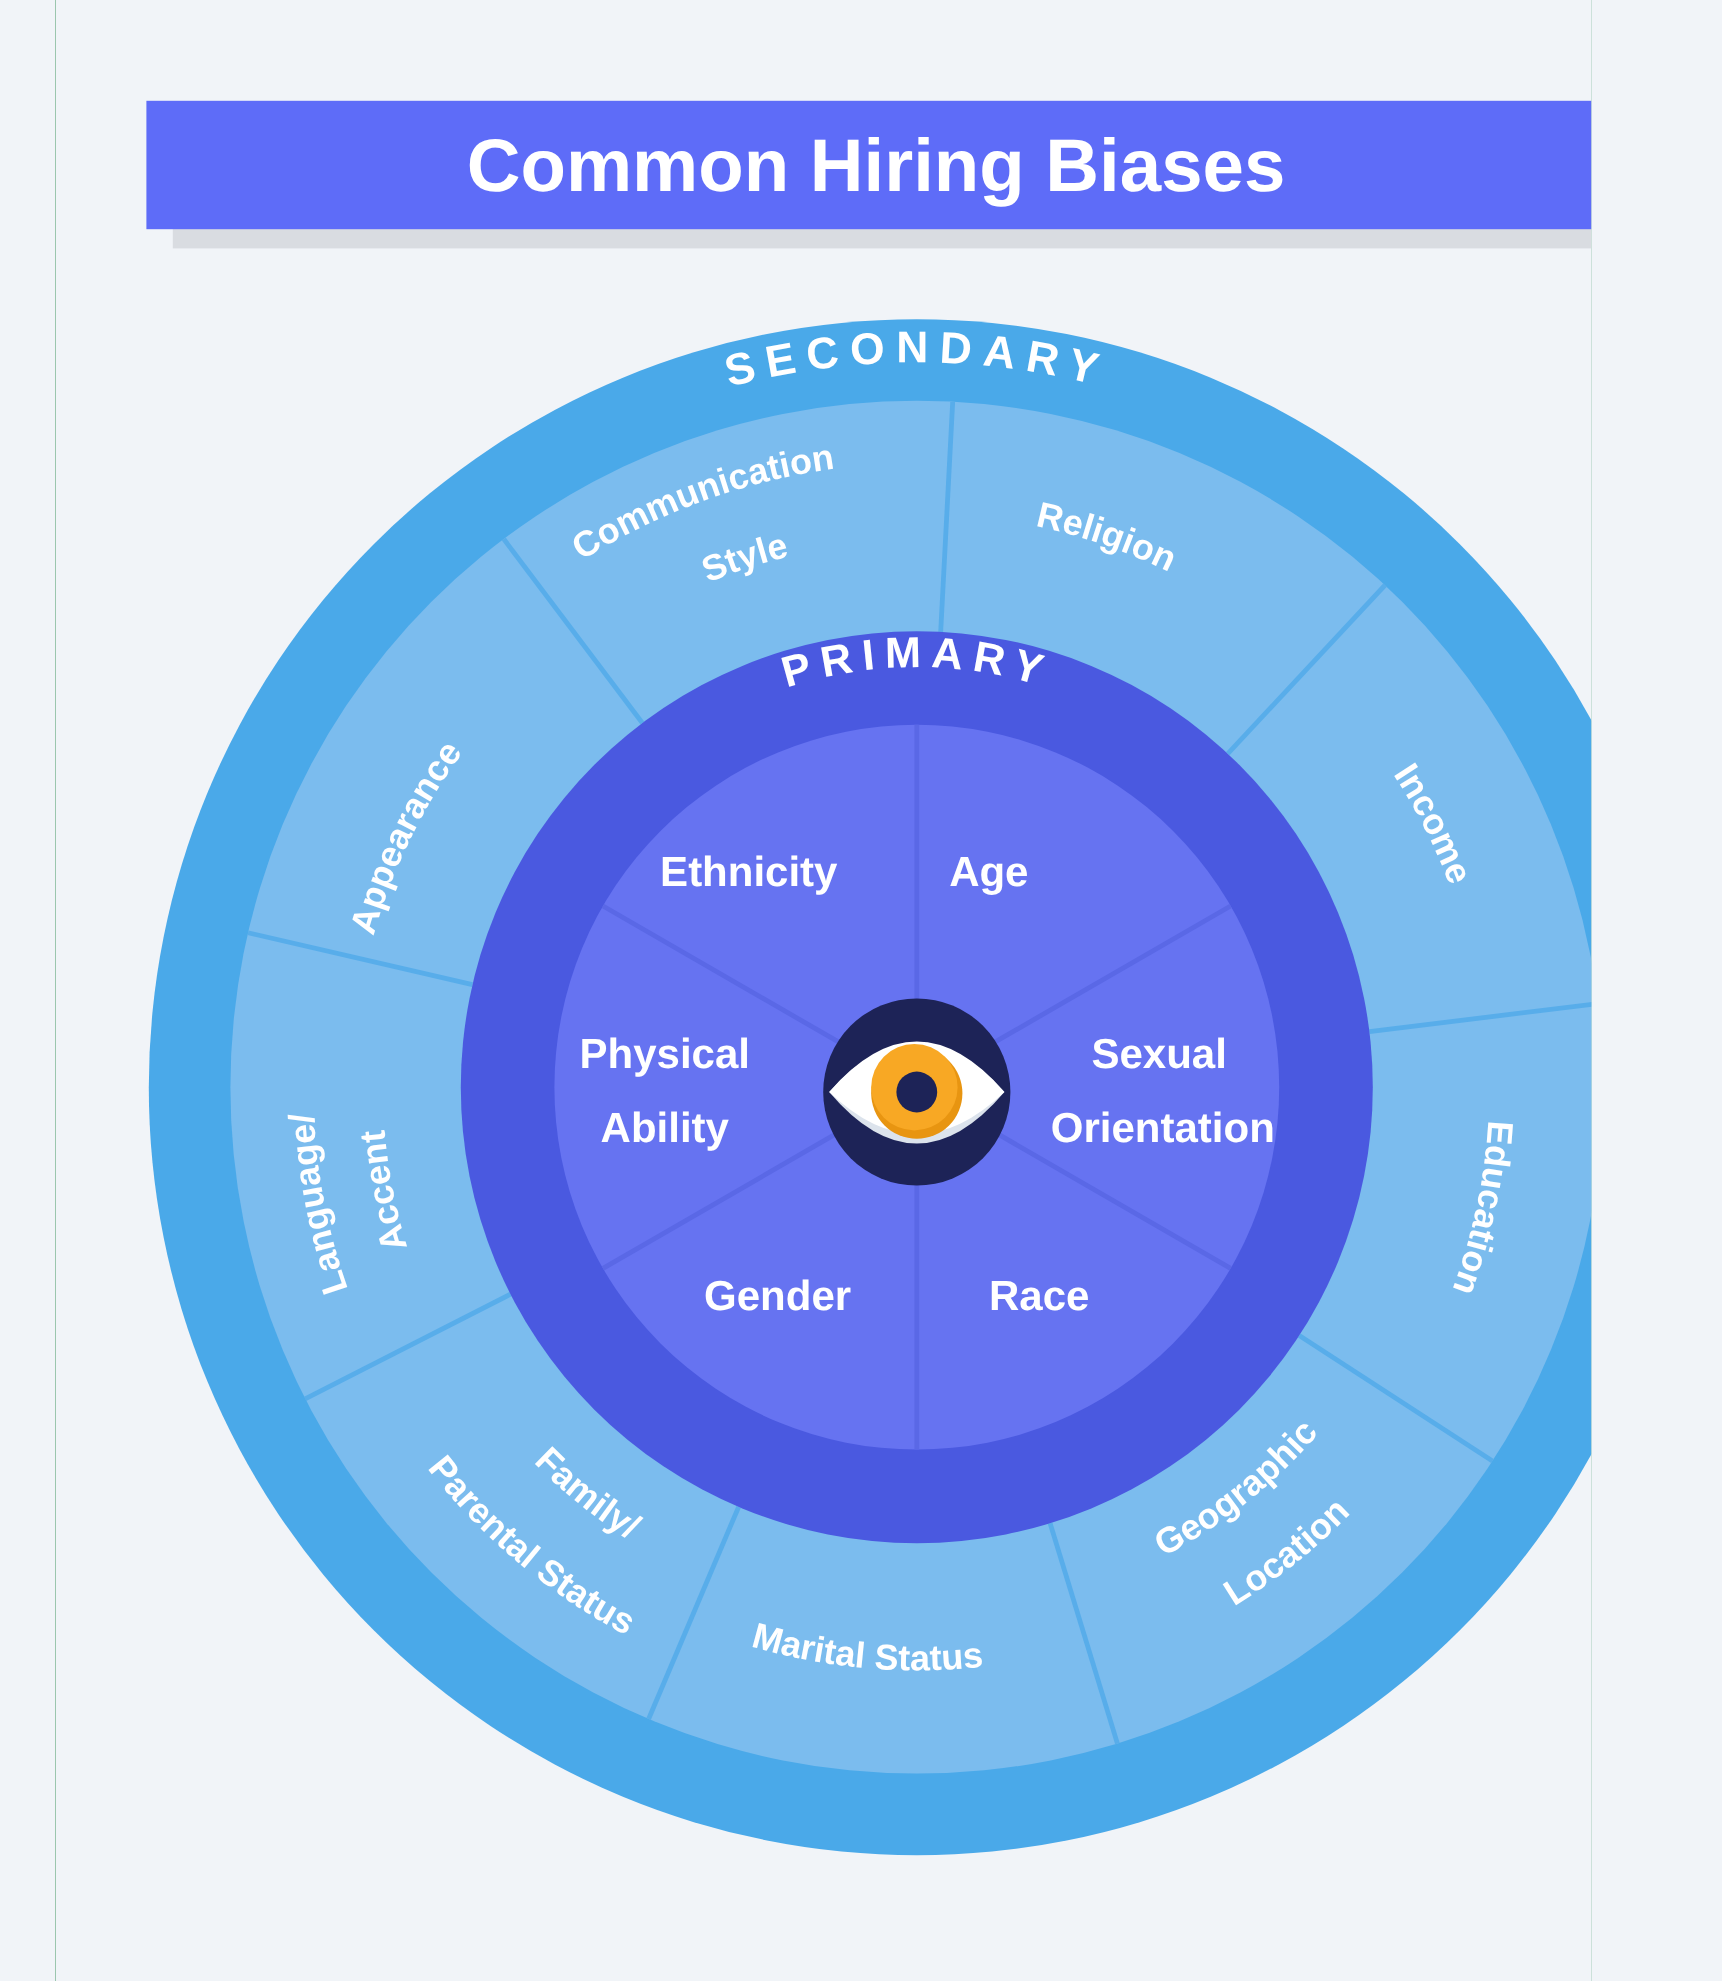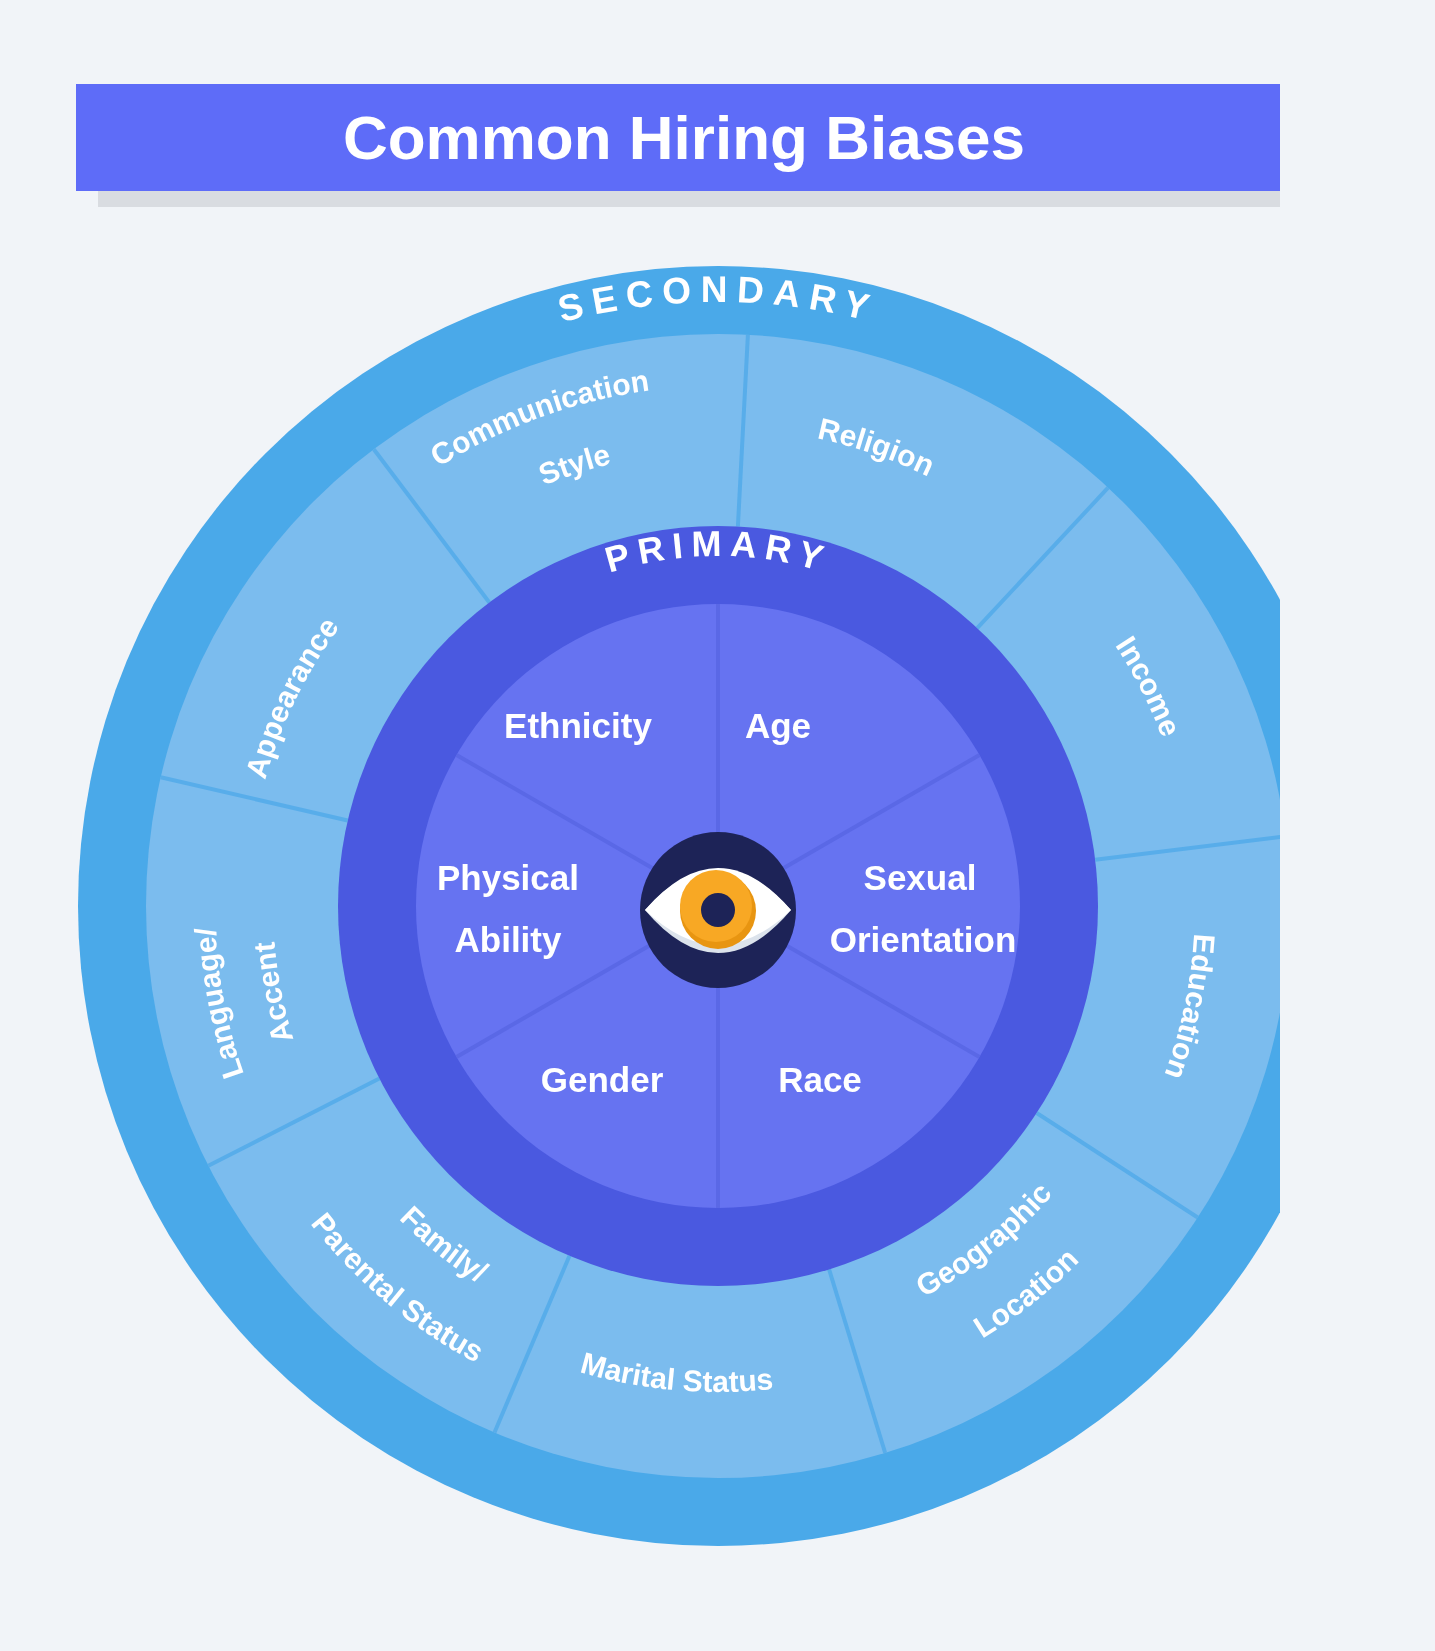--- a/index.html
+++ b/index.html
@@ -1,17 +1,17 @@
 <!DOCTYPE html>
 <html><head>
 <meta charset="utf-8">
 <style>
   html,body{margin:0;padding:0;background:#F1F4F8;}
   .stage{position:relative;width:1280px;height:1651px;background:#15803d;overflow:hidden;
-         font-family:"Liberation Sans", sans-serif;}
+         font-family:"Liberation Sans", sans-serif;margin-left:46px;}
   svg{display:block;}
   .t-title{font-family:"Liberation Sans",sans-serif;font-weight:700;font-size:62px;fill:#FFFFFF;}
   .t-ring{font-family:"Liberation Sans",sans-serif;font-weight:700;font-size:37px;fill:#FFFFFF;letter-spacing:9px;}
   .t-ring2{font-family:"Liberation Sans",sans-serif;font-weight:700;font-size:36px;fill:#FFFFFF;letter-spacing:8px;}
   .t-outer{font-family:"Liberation Sans",sans-serif;font-weight:700;font-size:30px;fill:#FFFFFF;}
   .t-inner{font-family:"Liberation Sans",sans-serif;font-weight:700;font-size:35px;fill:#FFFFFF;}
   .divider-outer{stroke-width:4;fill:none;}
   .divider-inner{stroke-width:4;fill:none;}
 </style>
 </head>

